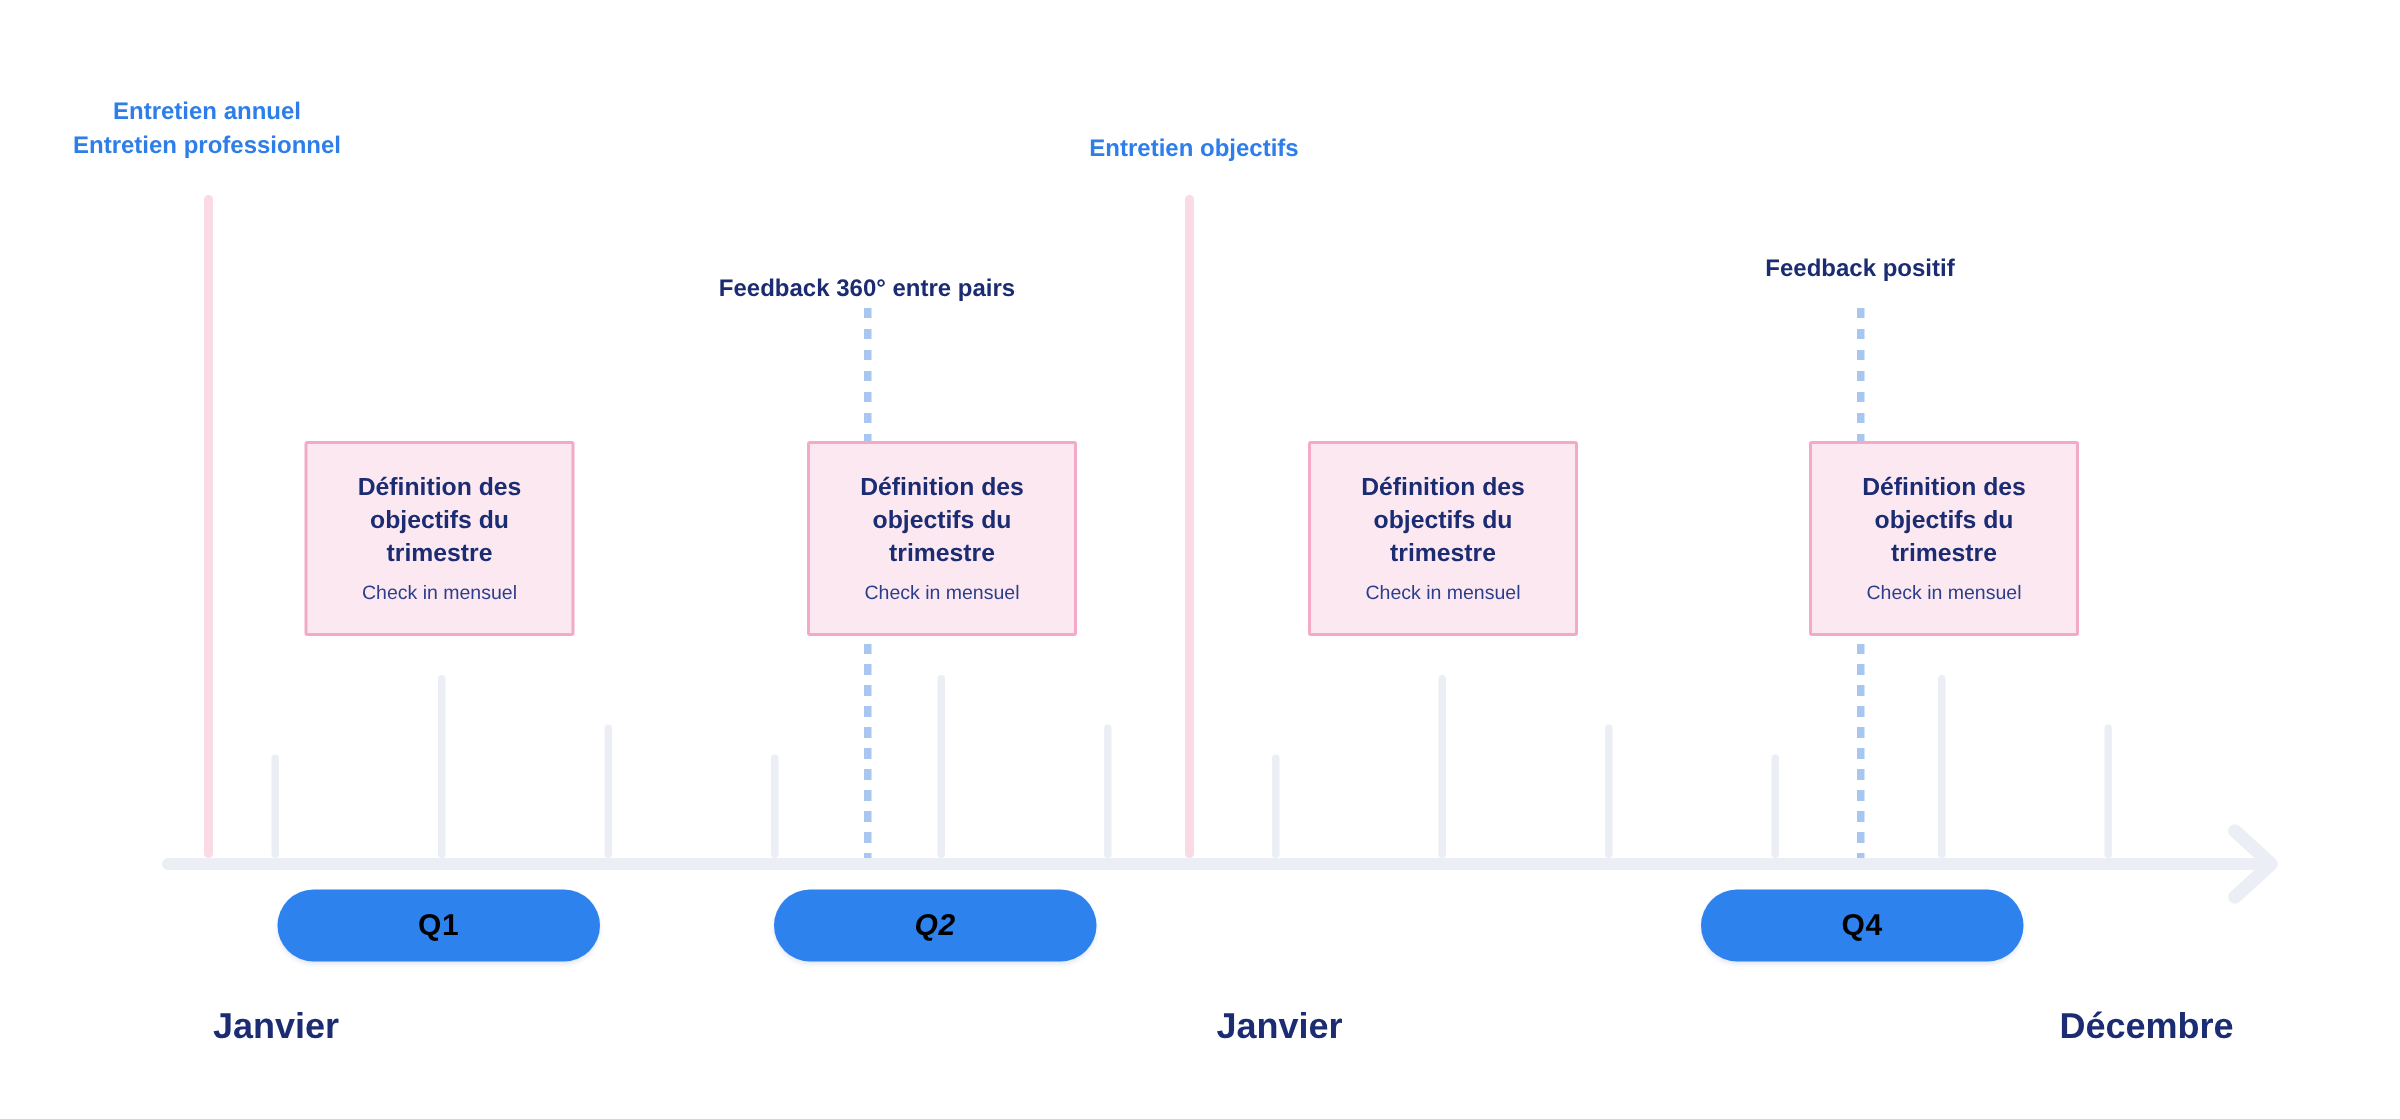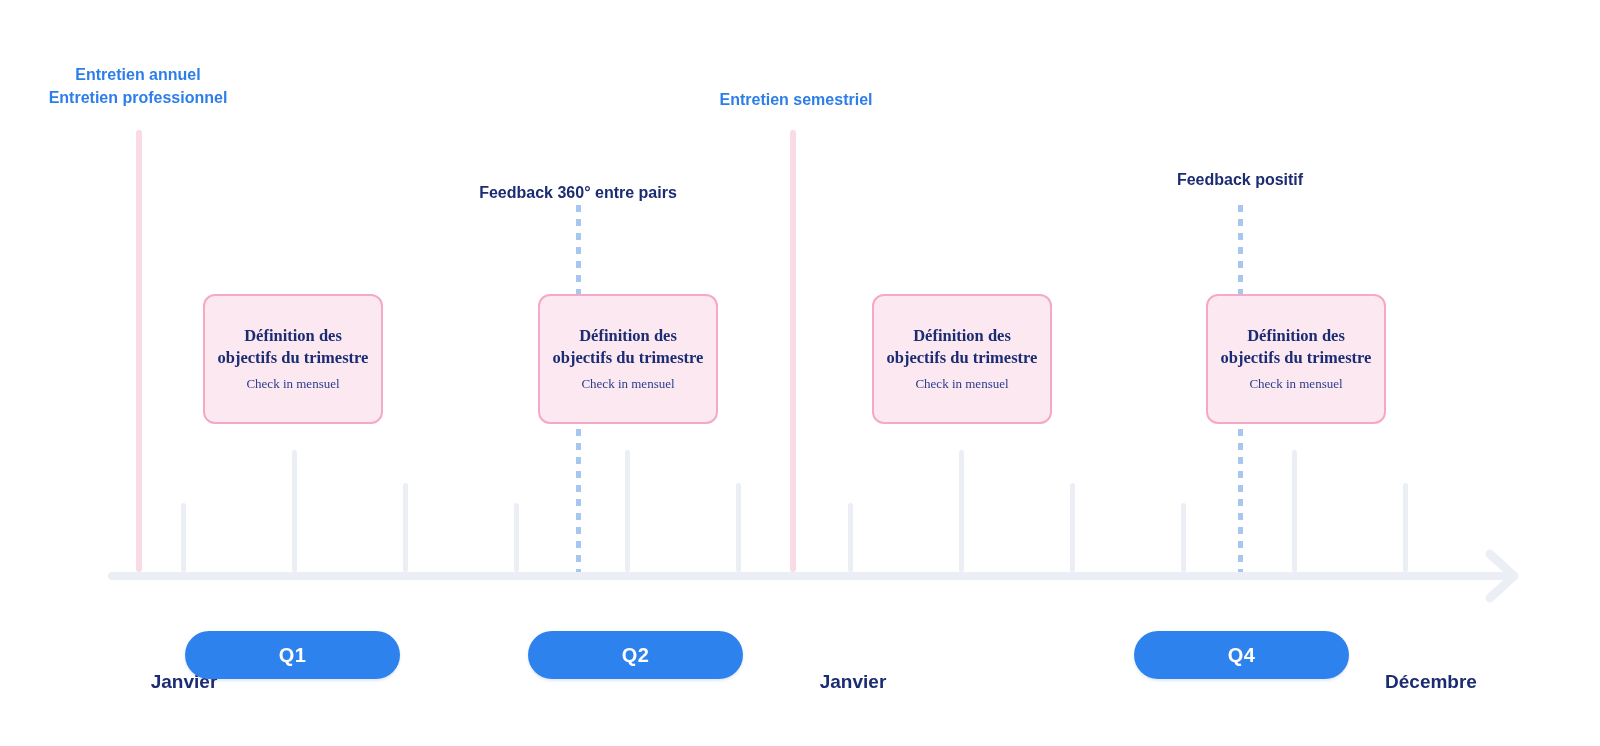--- a/index.html
+++ b/index.html
@@ -32,44 +32,44 @@
   .tick{position:absolute;width:5px;background:var(--axis-gray);border-radius:3px;z-index:0;}
   .tick.s{top:503px;height:69px;}
   .tick.l{top:450px;height:122px;}
   .tick.m{top:483px;height:89px;}
 
   .axis{position:absolute;left:108px;top:572px;width:1400px;height:8px;
     background:var(--axis-gray);border-radius:4px;z-index:2;}
   .axis-arrow{position:absolute;left:1484px;top:548px;z-index:2;}
 
   .card{position:absolute;top:294px;width:180px;height:130px;z-index:3;
-    background:var(--card-bg);border:2px solid var(--card-border);border-radius:12px;
+    background:var(--card-bg);border:2px solid var(--card-border);border-radius:2px;
     display:flex;flex-direction:column;align-items:center;justify-content:center;
-    text-align:center;font-family:Liberation Serif, serif;}
+    text-align:center;}
   .card-title{width:152px;color:var(--navy);font-weight:bold;font-size:16.5px;line-height:22px;}
   .card-subtitle{margin-top:5px;color:var(--subtitle-navy);font-size:13px;line-height:20px;}
 
   .pill{position:absolute;top:593px;width:215px;height:48px;border-radius:24px;z-index:3;
-    background:var(--pill-blue);color:#ffffff;font-weight:bold;font-size:20px;letter-spacing:.5px;
+    background:var(--pill-blue);color:#000000;font-weight:bold;font-size:20px;letter-spacing:.5px;
     display:flex;align-items:center;justify-content:center;
-    box-shadow:0 2px 3px rgba(30,70,160,.12);margin-top:38px;}
+    box-shadow:0 2px 3px rgba(30,70,160,.12);}
 
   .month{position:absolute;top:671px;transform:translateX(-50%);white-space:nowrap;
-    color:var(--navy);font-weight:bold;font-size:19px;}
+    color:var(--navy);font-weight:bold;font-size:24px;}
 </style>
 </head>
 <body>
 
 <div class="canvas">
 
   <div class="top-label blue" style="left:138px;top:63px;">
     <div>Entretien annuel</div>
     <div>Entretien professionnel</div>
   </div>
-  <div class="top-label blue" style="left:796px;top:88px;">Entretien semestriel</div>
+  <div class="top-label blue" style="left:796px;top:88px;">Entretien objectifs</div>
   <div class="top-label navy" style="left:578px;top:181px;">Feedback 360° entre pairs</div>
   <div class="top-label navy" style="left:1240px;top:168px;">Feedback positif</div>
 
   <div class="pink-line" style="left:136px;"></div>
   <div class="pink-line" style="left:790px;"></div>
   <div class="dotted-line" style="left:576px;"></div>
   <div class="dotted-line" style="left:1238px;"></div>
 
   <div class="tick s" style="left:181px;"></div>
   <div class="tick l" style="left:292px;"></div>
@@ -100,20 +100,20 @@
   <div class="card" style="left:872px;">
     <div class="card-title">Définition des objectifs du trimestre</div>
     <div class="card-subtitle">Check in mensuel</div>
   </div>
   <div class="card" style="left:1206px;">
     <div class="card-title">Définition des objectifs du trimestre</div>
     <div class="card-subtitle">Check in mensuel</div>
   </div>
 
   <div class="pill" style="left:185px;">Q1</div>
-  <div class="pill" style="left:528px;">Q2</div>
+  <div class="pill" style="left:516px;font-style:italic;">Q2</div>
   <div class="pill" style="left:1134px;">Q4</div>
 
   <div class="month" style="left:184px;">Janvier</div>
   <div class="month" style="left:853px;">Janvier</div>
   <div class="month" style="left:1431px;">Décembre</div>
 
 </div>
 
 </body></html>

